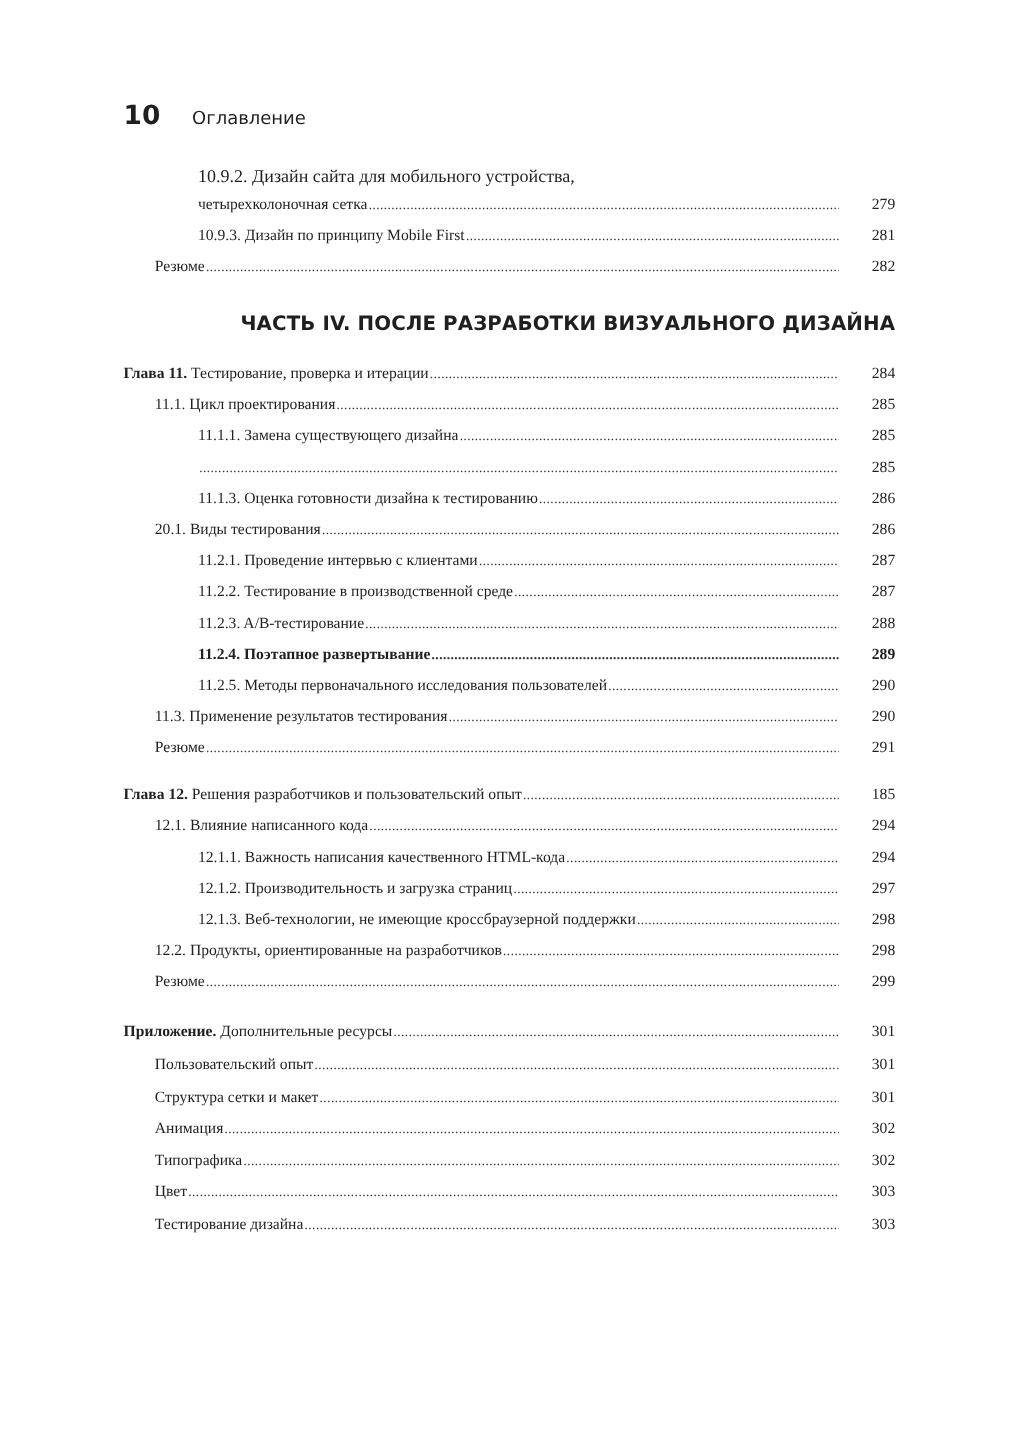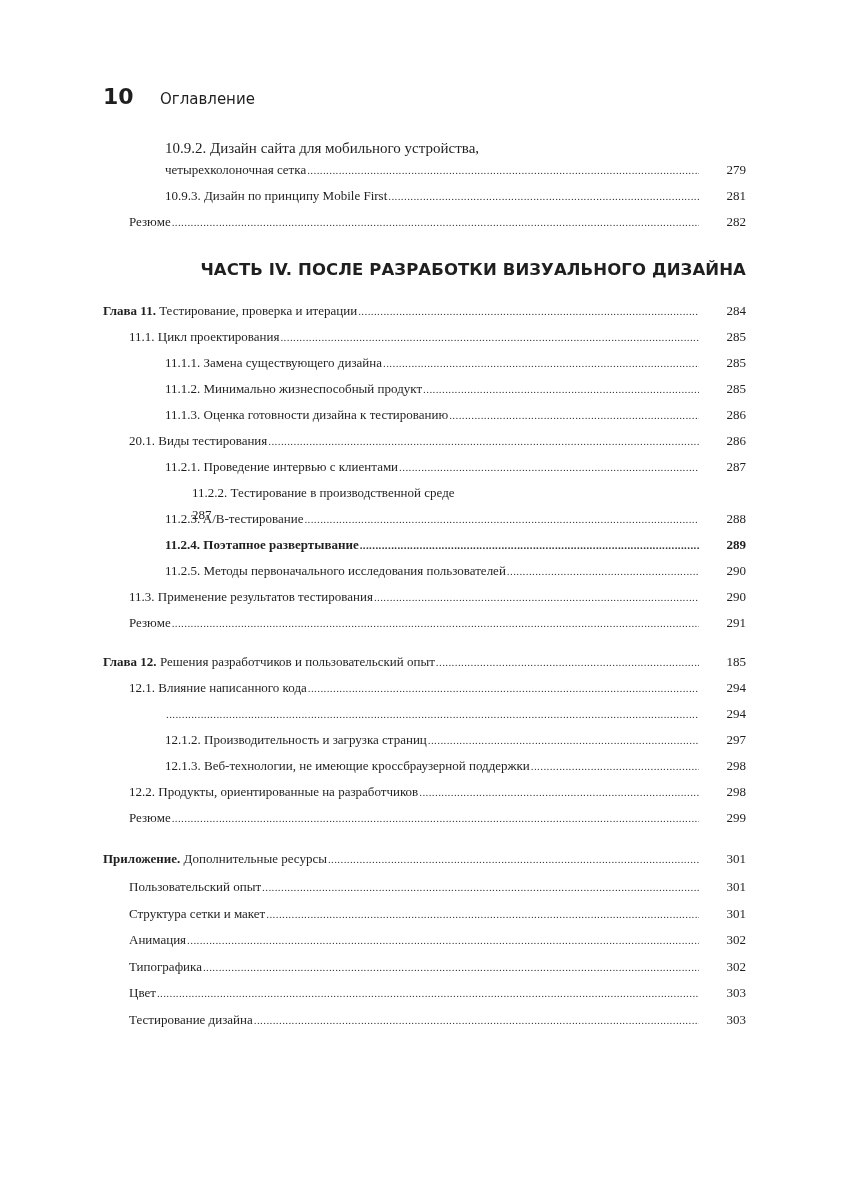--- a/index.html
+++ b/index.html
@@ -81,40 +81,39 @@
     <span class="label">11.1. Цикл проектирования</span>
       <span class="dots"></span>
       <span class="page">285</span>
   </div>
   <div class="row l2" style="top:352px;">
     <span class="label">11.1.1. Замена существующего дизайна</span>
       <span class="dots"></span>
       <span class="page">285</span>
   </div>
   <div class="row l2" style="top:378px;">
-    <span class="label">11.1.2. Минимально жизнеспособный продукт</span>
       <span class="dots"></span>
       <span class="page">285</span>
   </div>
   <div class="row l2" style="top:404px;">
     <span class="label">11.1.3. Оценка готовности дизайна к тестированию</span>
       <span class="dots"></span>
       <span class="page">286</span>
   </div>
   <div class="row l1" style="top:430px;">
     <span class="label">20.1. Виды тестирования</span>
       <span class="dots"></span>
       <span class="page">286</span>
   </div>
   <div class="row l2" style="top:456px;">
     <span class="label">11.2.1. Проведение интервью с клиентами</span>
       <span class="dots"></span>
       <span class="page">287</span>
   </div>
-  <div class="row l2" style="top:482px;flex-direction:column;">
+  <div class="row l2" style="top:482px;">
     <span class="label">11.2.2. Тестирование в производственной среде</span>
       <span class="dots"></span>
       <span class="page">287</span>
   </div>
   <div class="row l2" style="top:508px;">
     <span class="label">11.2.3. A/B-тестирование</span>
       <span class="dots"></span>
       <span class="page">288</span>
   </div>
   <div class="row l2" style="top:534px;font-weight:bold;">
@@ -142,20 +141,21 @@
     <span class="label"><b>Глава 12.</b> <span>Решения разработчиков и пользовательский опыт</span></span>
     <span class="dots"></span>
     <span class="page">185</span>
   </div>
   <div class="row l1" style="top:677px;">
     <span class="label">12.1. Влияние написанного кода</span>
       <span class="dots"></span>
       <span class="page">294</span>
   </div>
   <div class="row l2" style="top:703px;">
+    <span class="label">12.1.1. Важность написания качественного HTML-кода</span>
       <span class="dots"></span>
       <span class="page">294</span>
   </div>
   <div class="row l2" style="top:729px;">
     <span class="label">12.1.2. Производительность и загрузка страниц</span>
       <span class="dots"></span>
       <span class="page">297</span>
   </div>
   <div class="row l2" style="top:755px;">
     <span class="label">12.1.3. Веб-технологии, не имеющие кроссбраузерной поддержки</span>

